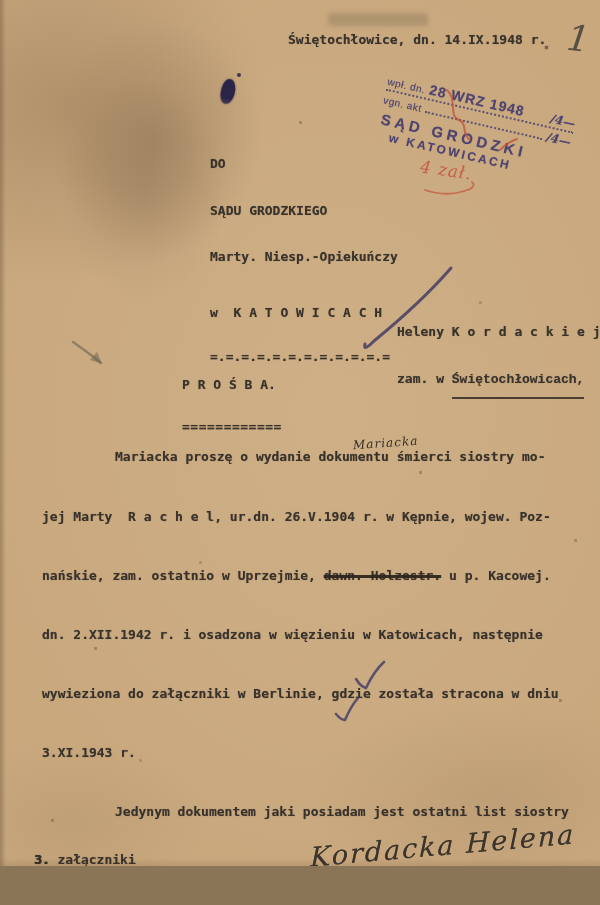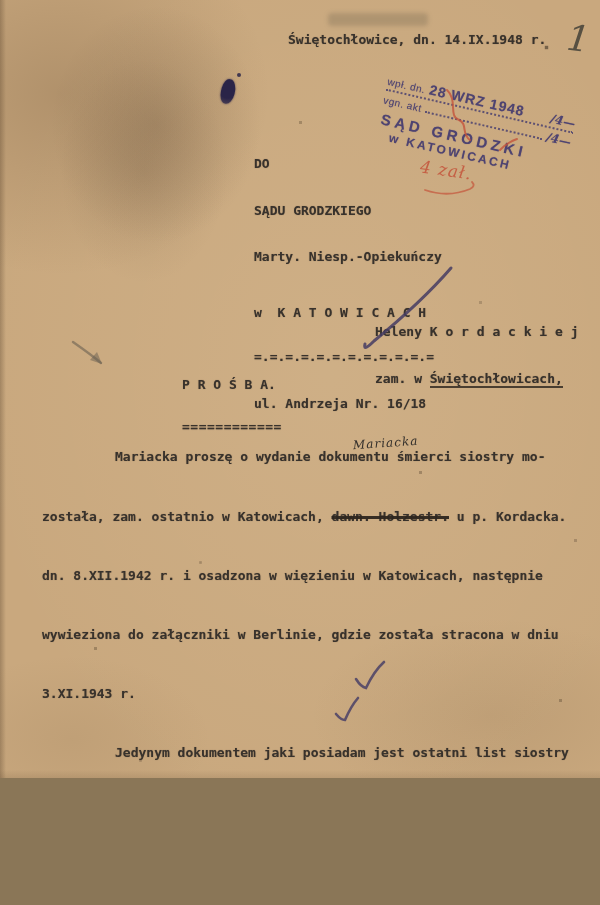--- a/index.html
+++ b/index.html
@@ -1,17 +1,17 @@
 <!DOCTYPE html>
 <html><head>
 <meta charset="utf-8">
 <style>
   html,body{margin:0;padding:0;background:#8a7657;}
   .page{
-    position:relative;width:600px;height:778px;overflow:hidden;
+    position:relative;width:600px;height:866px;overflow:hidden;
     background-color:#c9a87e;
     background-image:
       radial-gradient(300px 260px at 10% 12%, rgba(90,65,40,.22), transparent 70%),
       radial-gradient(150px 170px at 26% 16%, rgba(80,60,42,.20), transparent 70%),
       radial-gradient(120px 160px at 24% 22%, rgba(95,75,55,.16), transparent 70%),
       radial-gradient(480px 620px at 55% 48%, rgba(255,238,205,.10), transparent 75%),
       radial-gradient(260px 140px at 82% 92%, rgba(110,85,55,.12), transparent 70%),
       radial-gradient(200px 120px at 12% 95%, rgba(110,85,55,.10), transparent 70%),
       linear-gradient(90deg, rgba(70,50,30,.30), rgba(70,50,30,0) 6px),
       linear-gradient(0deg, rgba(70,50,30,.12), rgba(70,50,30,0) 8px);
@@ -39,26 +39,26 @@
   .s-r1{border-bottom:2px dotted rgba(66,57,110,.85);padding-bottom:1px;}
   .s-r2{margin-top:2px;}
   .s-lbl{font-size:10px;letter-spacing:.5px;}
   .s-date{font-size:14px;font-weight:bold;letter-spacing:1px;}
   .dots{flex:1;border-bottom:2px dotted rgba(66,57,110,.85);height:9px;}
   .s-suf{margin-left:auto;font-family:"DejaVu Serif",serif;font-style:italic;font-size:12px;font-weight:bold;}
   .s-court{font-size:15px;font-weight:bold;letter-spacing:4px;margin-top:4px;margin-left:2px;}
   .s-city{font-size:12px;font-weight:bold;letter-spacing:2.5px;margin-left:14px;margin-top:1px;}
   .rednote{left:420px;top:160px;font-size:17px;color:#c4543b;transform:rotate(8deg);letter-spacing:1px;opacity:.85;}
 
-  .recipient{left:210px;top:125px;line-height:15.5px;margin-left:44px;}
+  .recipient{left:210px;top:125px;line-height:15.5px;}
   .recipient .gap{margin-top:9px;}
   .recipient .sep{margin-top:-2px;}
 
-  .applicant{left:375px;top:293px;line-height:15.5px;}
-  .u{border-bottom:2px solid rgba(50,42,34,.85);padding-bottom:0;}
+  .applicant{left:397px;top:293px;line-height:15.5px;}
+  .u{border-bottom:2px solid rgba(50,42,34,.85);padding-bottom:10px;font-family:Liberation Mono, monospace;}
 
   .title{left:182px;top:352px;line-height:13px;}
   .title .t-u{margin-top:3px;letter-spacing:.5px;}
 
   .bodytext{left:42px;top:408px;width:545px;line-height:19.7px;}
   .ln{height:19.7px;}
   .ind{padding-left:73px;}
   .struck{text-decoration:line-through;text-decoration-thickness:2.5px;text-decoration-color:rgba(45,38,30,.9);}
 
   .annot{left:353px;top:436px;font-size:12px;color:#332f2b;transform:rotate(-4deg);letter-spacing:1px;}
@@ -109,37 +109,37 @@
     <div class="s-city">w KATOWICACH</div>
   </div>
   <div class="abs rednote hand">4 zał.</div>
 
   <div class="abs recipient typed">
     <div>DO</div>
     <div>SĄDU GRODZKIEGO</div>
     <div>Marty. Niesp.-Opiekuńczy</div>
     <div class="gap">w  K A T O W I C A C H</div>
     <div class="sep">=.=.=.=.=.=.=.=.=.=.=.=</div>
-    <div>ul. Andrzeja Nr. 16/18</div>
   </div>
 
   <div class="abs applicant typed">
     <div>Heleny K o r d a c k i e j</div>
     <div><span>zam. w </span><span class="u">Świętochłowicach,</span></div>
   </div>
 
   <div class="abs title typed">
     <div>P R O Ś B A.</div>
     <div class="t-u">============</div>
   </div>
 
   <div class="abs bodytext typed">
     <div class="ln ind">Mariacka proszę o wydanie dokumentu śmierci siostry mo-</div>
-    <div class="ln"><span>została, zam. ostatnio w Katowicach, </span><span class="struck">dawn. Holzestr.</span><span> u p. Kordacka.</span></div>
-    <div class="ln">dn. 8.XII.1942 r. i osadzona w więzieniu w Katowicach, następnie</div>
+    <div class="ln">jej Marty  R a c h e l, ur.dn. 26.V.1904 r. w Kępnie, wojew. Poz-</div>
+    <div class="ln"><span>nańskie, zam. ostatnio w Uprzejmie, </span><span class="struck">dawn. Holzestr.</span><span> u p. Kacowej.</span></div>
+    <div class="ln">dn. 2.XII.1942 r. i osadzona w więzieniu w Katowicach, następnie</div>
     <div class="ln">wywieziona do załączniki w Berlinie, gdzie została stracona w dniu</div>
     <div class="ln">3.XI.1943 r.</div>
     <div class="ln ind">Jedynym dokumentem jaki posiadam jest ostatni list siostry</div>
     
     
     
     
     
     
     

